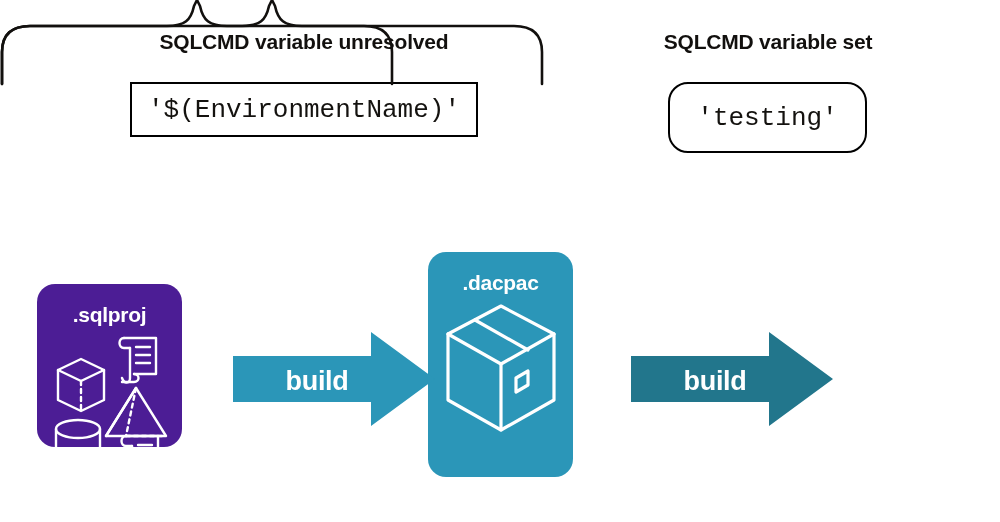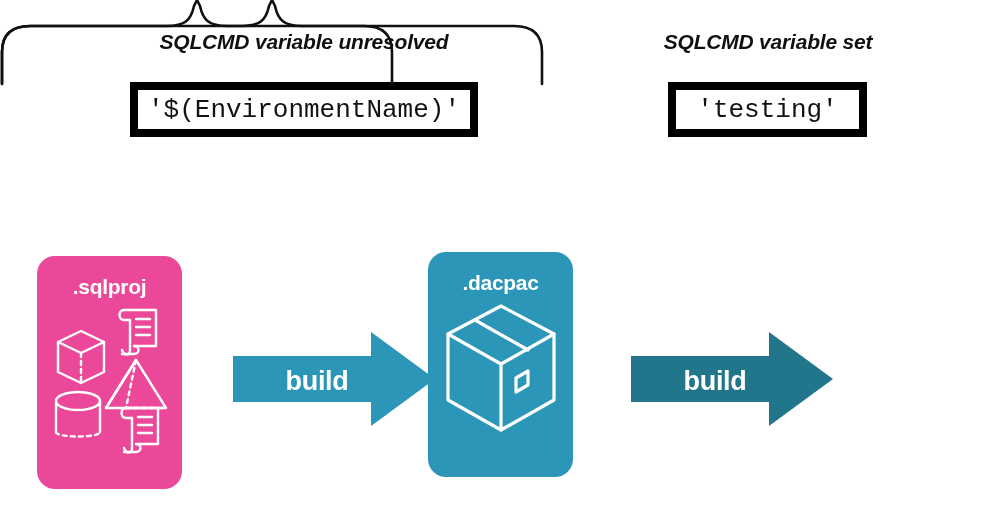--- a/index.html
+++ b/index.html
@@ -24,41 +24,40 @@
   
   .heading {
     position: absolute;
     font-family: "Liberation Sans", sans-serif;
     font-weight: bold;
     font-size: 21px;
     color: #12100e;
     text-align: center;
     white-space: nowrap;
     letter-spacing: -0.2px;
-    font-style: italic;
   }
   #heading-left  { left: 0;   top: 30px; width: 608px; }
   #heading-right { left: 608px; top: 30px; width: 320px; }
 
   
   .value-box {
     position: absolute;
     box-sizing: border-box;
-    border: 8px solid #000000;
+    border: 2px solid #000000;
     background: #ffffff;
     display: flex;
     align-items: center;
     justify-content: center;
     font-family: "Liberation Mono", monospace;
     font-size: 26px;
     color: #14120f;
     letter-spacing: 0px;
   }
   #value-box-left  { left: 130px; top: 82px; width: 348px; height: 55px; }
-  #value-box-right { left: 668px; top: 82px; width: 199px; height: 55px; }
+  #value-box-right { left: 668px; top: 82px; width: 199px; height: 71px; border-radius: 20px; }
 
   
   .brace-svg { position: absolute; overflow: visible; }
   #brace-left-wrap  { left: 34px;  top: 148px; }
   #brace-right-wrap { left: 578px; top: 148px; }
 
   
   .node {
     position: absolute;
     border-radius: 18px;
@@ -79,21 +78,21 @@
   }
   .node-art {
     position: absolute;
     left: 0;
     top: 48px;
     width: 100%;
     display: flex;
     align-items: center;
     justify-content: center;
   }
-  #node-sqlproj  { left: 37px;  top: 256px; width: 145px; height: 233px; background: #ec4899; }
+  #node-sqlproj  { left: 37px;  top: 284px; width: 145px; height: 163px; background: #4c1d95; }
   #node-dacpac   { left: 428px; top: 252px; width: 145px; height: 225px; background: #2b96b8; }
   #node-database { left: 818px; top: 268px; width: 145px; height: 225px; background: #22768c; }
 
   
   .arrow-wrap { position: absolute; margin-left: 28px; }
   #arrow-build  { left: 205px; top: 332px; }
   #arrow-deploy { left: 603px; top: 332px; }
   .arrow-label {
     position: absolute;
     top: 0;

